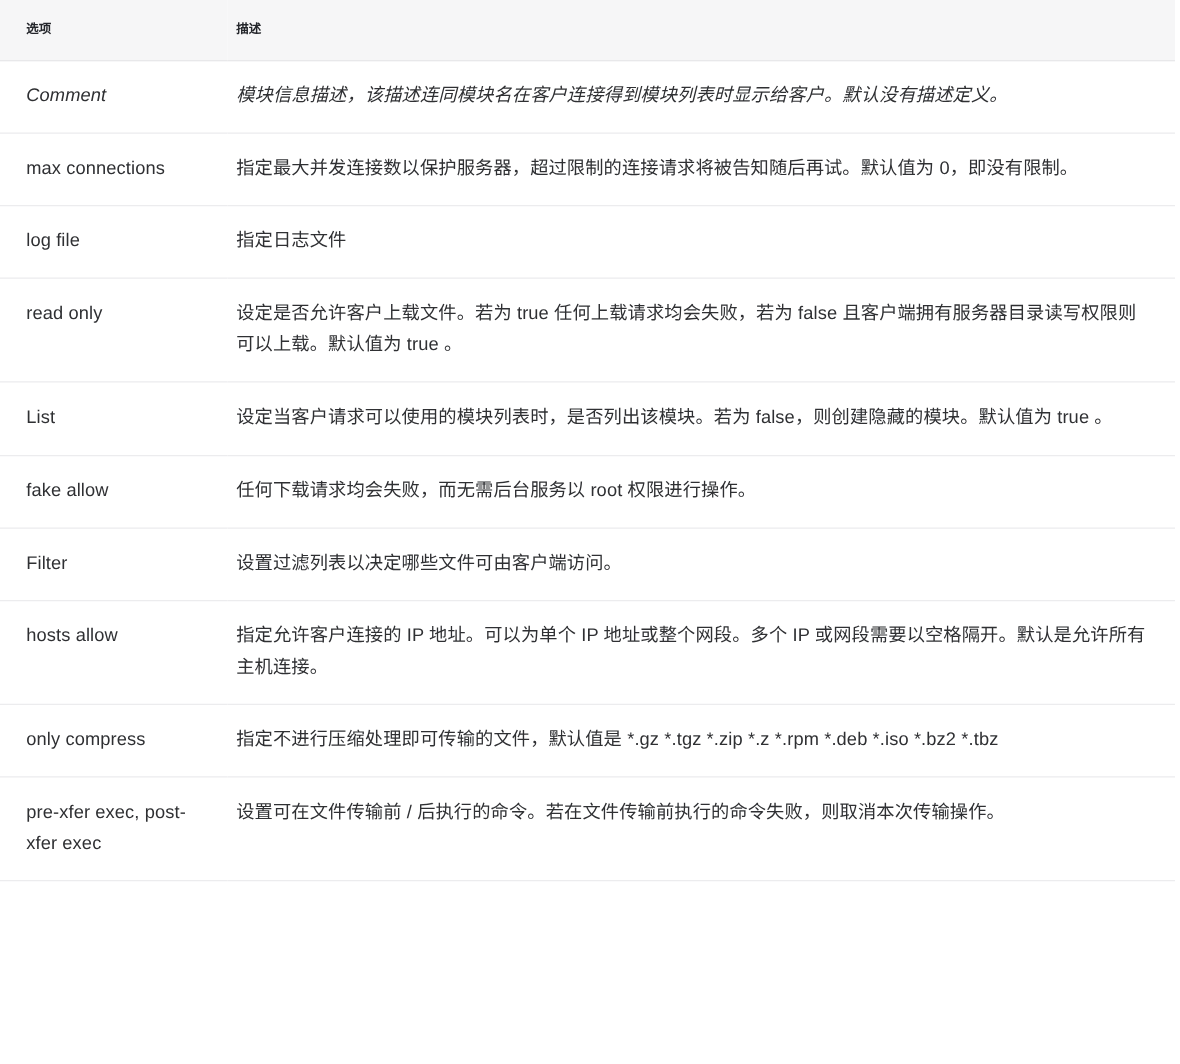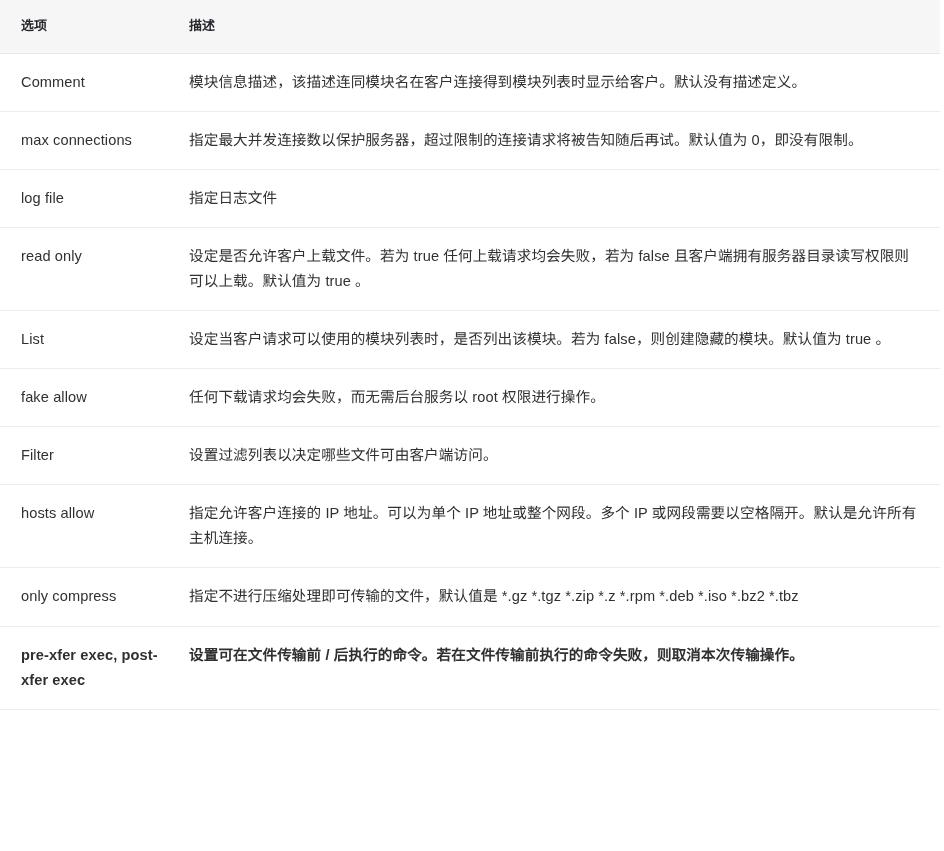--- a/index.html
+++ b/index.html
@@ -29,21 +29,21 @@
     margin: 0;
   }
 
   table.opt-table col.col-option { width: 182px; }
   table.opt-table col.col-desc   { width: 758px; }
 
   table.opt-table thead th {
     background: #f6f6f7;
     text-align: left;
     font-weight: 700;
-    font-size: 13px;
+    font-size: 10px;
     color: #24262b;
     padding: 16px 10px 17px 21px;
     border: 0;
     line-height: 1.5;
     vertical-align: middle;
   }
   table.opt-table thead th.th-desc {
     padding-left: 7px;
   }
   table.opt-table thead tr {
@@ -54,28 +54,28 @@
     border-top: 1px solid #ececee;
     padding: 16px 14px 16px 21px;
     font-size: 14.6px;
     line-height: 1.72;
     vertical-align: top;
     color: #2f3033;
     letter-spacing: 0.1px;
   }
   table.opt-table tbody tr:first-child td {
     border-top: 0;
+    font-style: italic;
   }
   table.opt-table tbody td.cell-desc {
     padding-left: 7px;
     padding-right: 22px;
   }
   table.opt-table tbody tr:last-child td {
     border-bottom: 1px solid #ececee;
-    font-weight: bold;
   }
 
   .opt-name {
     display: block;
     white-space: normal;
     word-break: break-word;
   }
   .opt-desc {
     display: block;
   }

